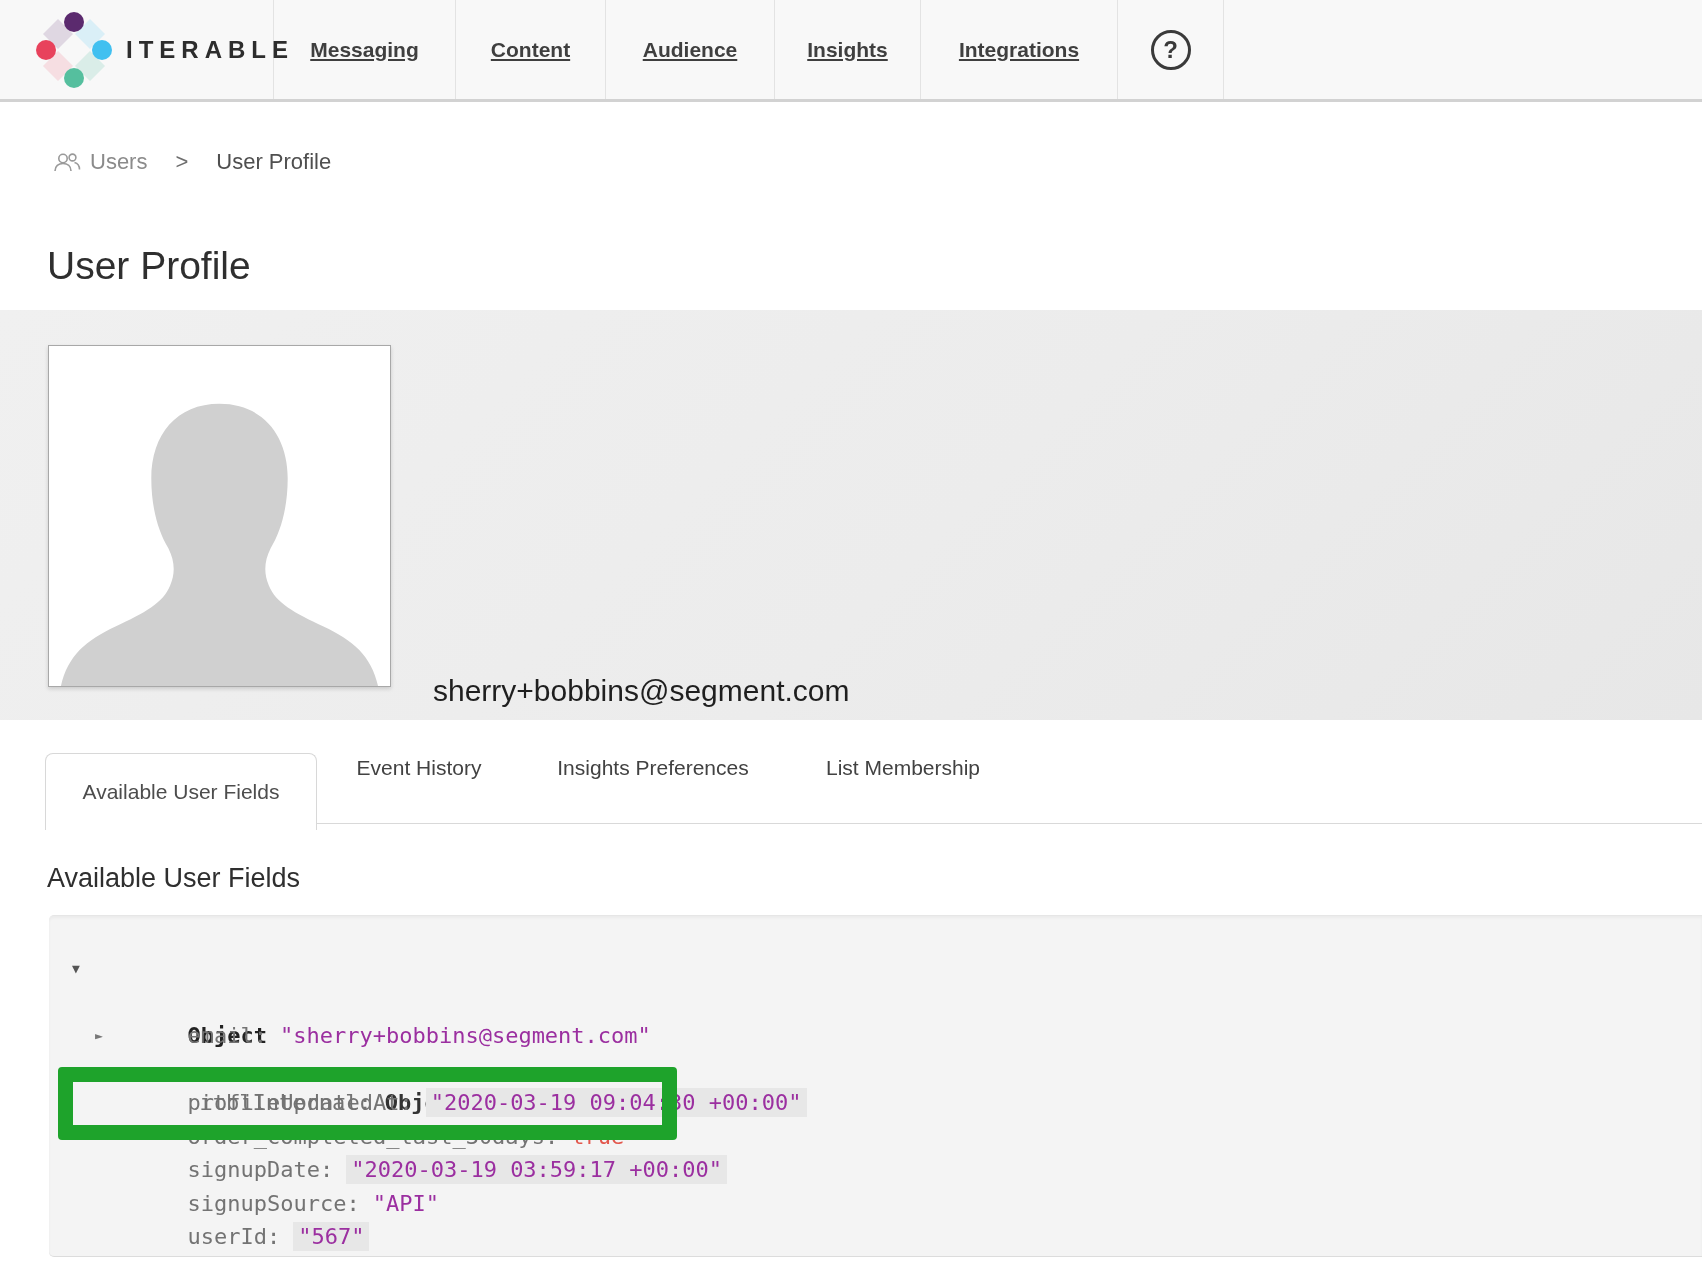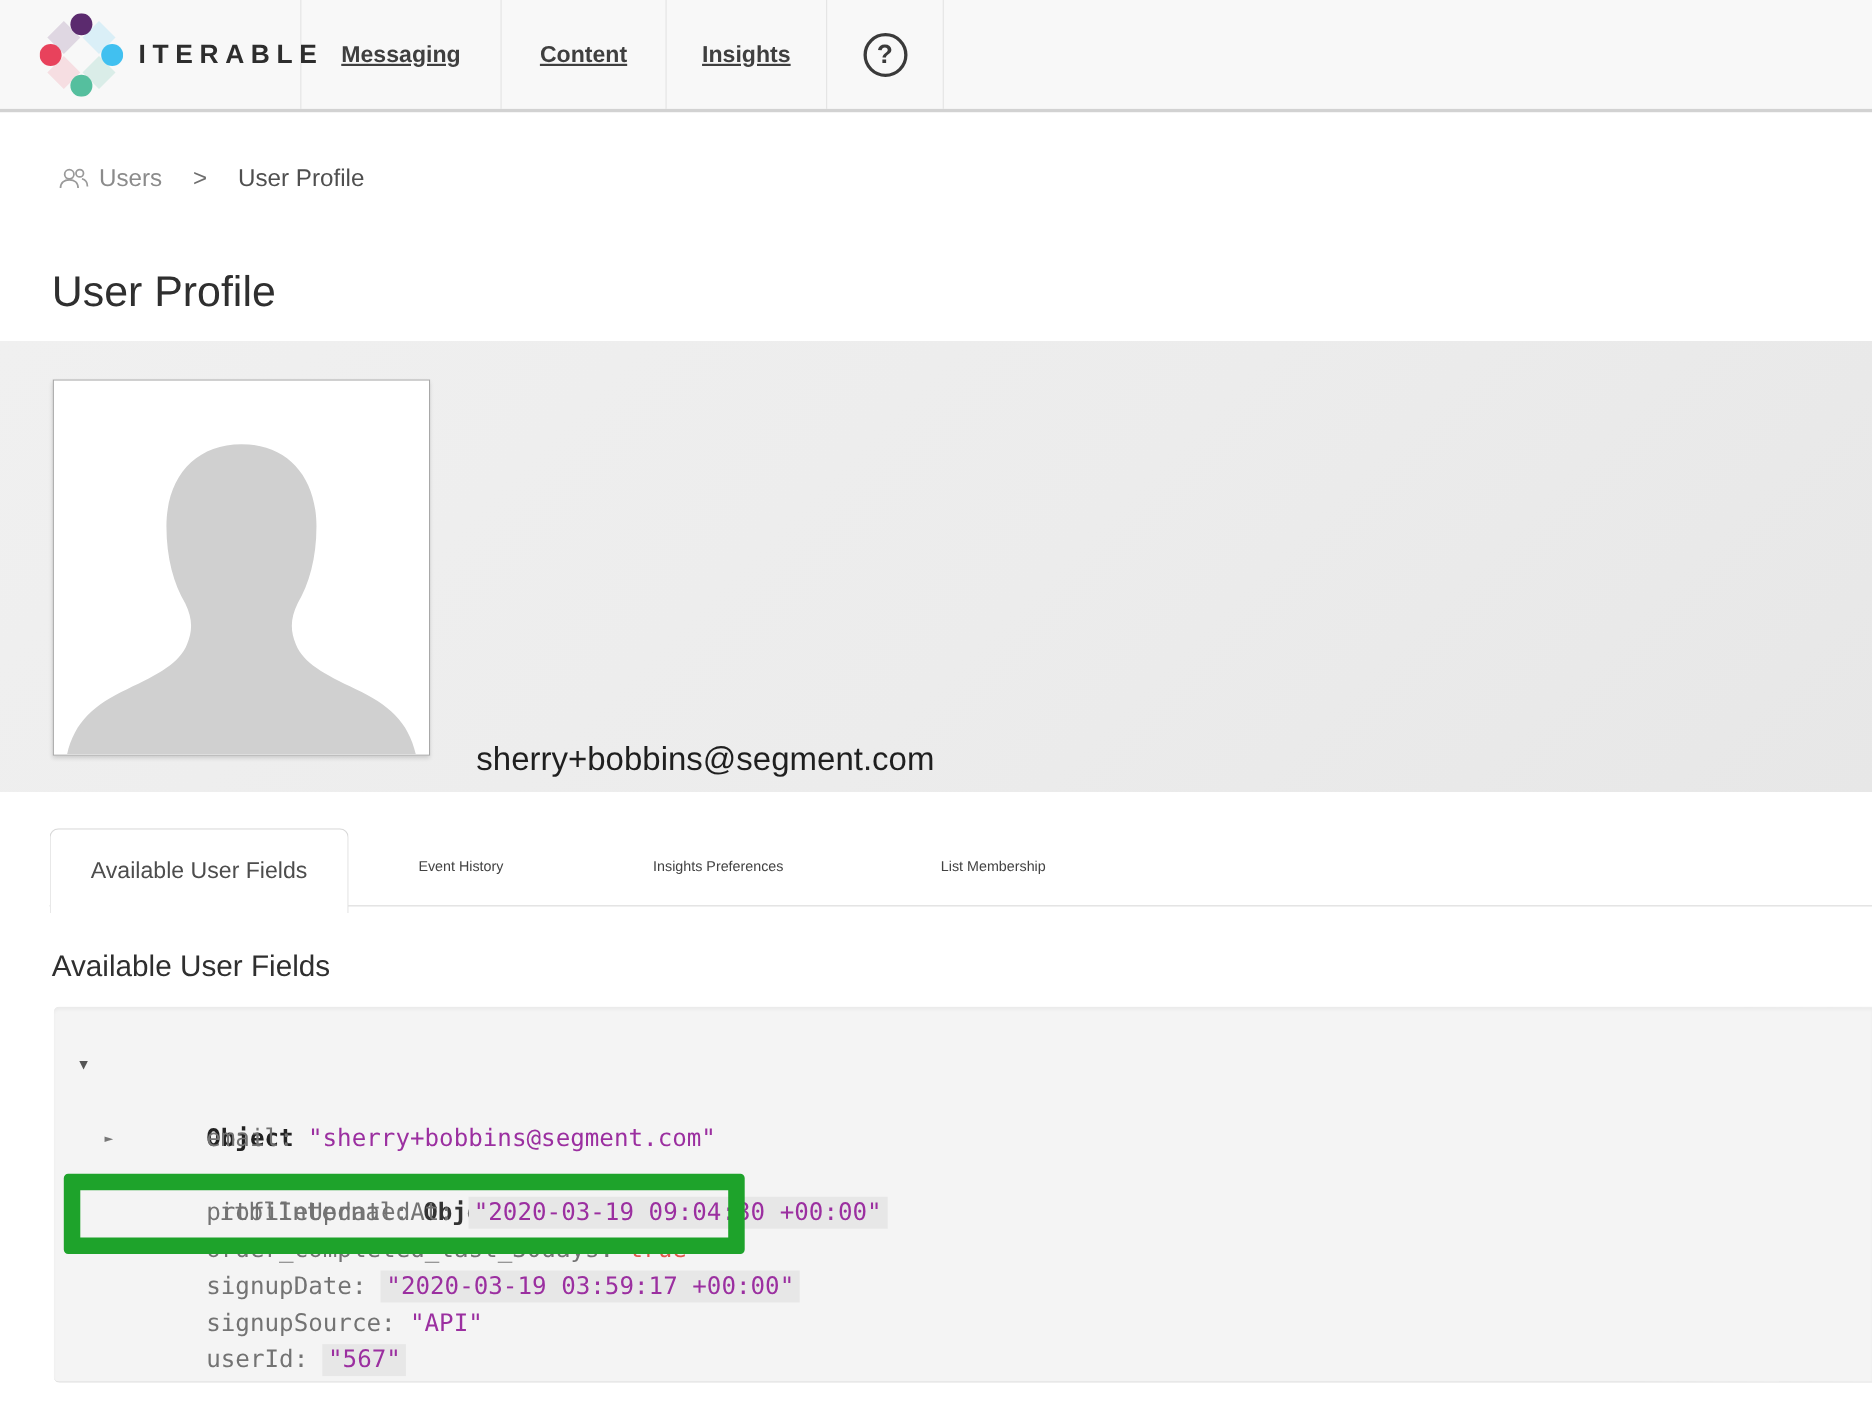--- a/index.html
+++ b/index.html
@@ -77,23 +77,23 @@
     border-top:1px solid #d9d9d9;
   }
   .tab-active {
     position:absolute; left:45px; top:753px; width:272px; height:77px;
     background:#ffffff; border:1px solid #d8d8d8; border-bottom:none;
     border-radius:8px 8px 0 0;
     display:flex; align-items:center; justify-content:center;
     font-size:21px; color:#4d4d4d; cursor:pointer; z-index:2;
   }
   .tab-inactive {
-    position:absolute; top:772px; height:32px; line-height:32px;
+    position:absolute; top:752px; height:32px; line-height:32px;
     transform:translateX(-50%);
-    font-size:13px; color:#424242; cursor:pointer; white-space:nowrap;
+    font-size:21px; color:#424242; cursor:pointer; white-space:nowrap;
   }
   .tab-events{left:419px}.tab-channel{left:653px}.tab-lists{left:903px}
 
   
   .section-heading {
     position:absolute; left:47px; top:863px;
     font-size:27px; font-weight:normal; color:#2f2f2f;
   }
 
   
@@ -143,21 +143,23 @@
         <polygon points="54,39 69,54 54,69 39,54" fill="#55bf9e" opacity="0.18"></polygon>
         <circle cx="38" cy="10" r="10" fill="#5b2a6e"></circle>
         <circle cx="10" cy="38" r="10" fill="#e8425c"></circle>
         <circle cx="66" cy="38" r="10" fill="#41c0f0"></circle>
         <circle cx="38" cy="66" r="10" fill="#55bf9e"></circle>
       </svg>
       <span class="logo-word">ITERABLE</span>
     </div>
     <div class="nav-item w-messaging">Messaging</div>
     <div class="nav-item w-content">Content</div>
+    <div class="nav-item w-audience">Audience</div>
     <div class="nav-item w-insights">Insights</div>
+    <div class="nav-item w-integrations">Integrations</div>
     <div class="nav-help">
       <span class="help-circle">?</span>
     </div>
   </header>
 
   <nav class="breadcrumb">
     <span class="crumb-users">
       <svg width="28" height="22" viewBox="0 0 28 22" fill="none" stroke="#9a9a9a" stroke-width="1.6">
         <circle cx="10" cy="7.5" r="4.2"></circle>
         <path d="M2 20 c0-5 3.5-7.5 8-7.5 s8 2.5 8 7.5"></path>

